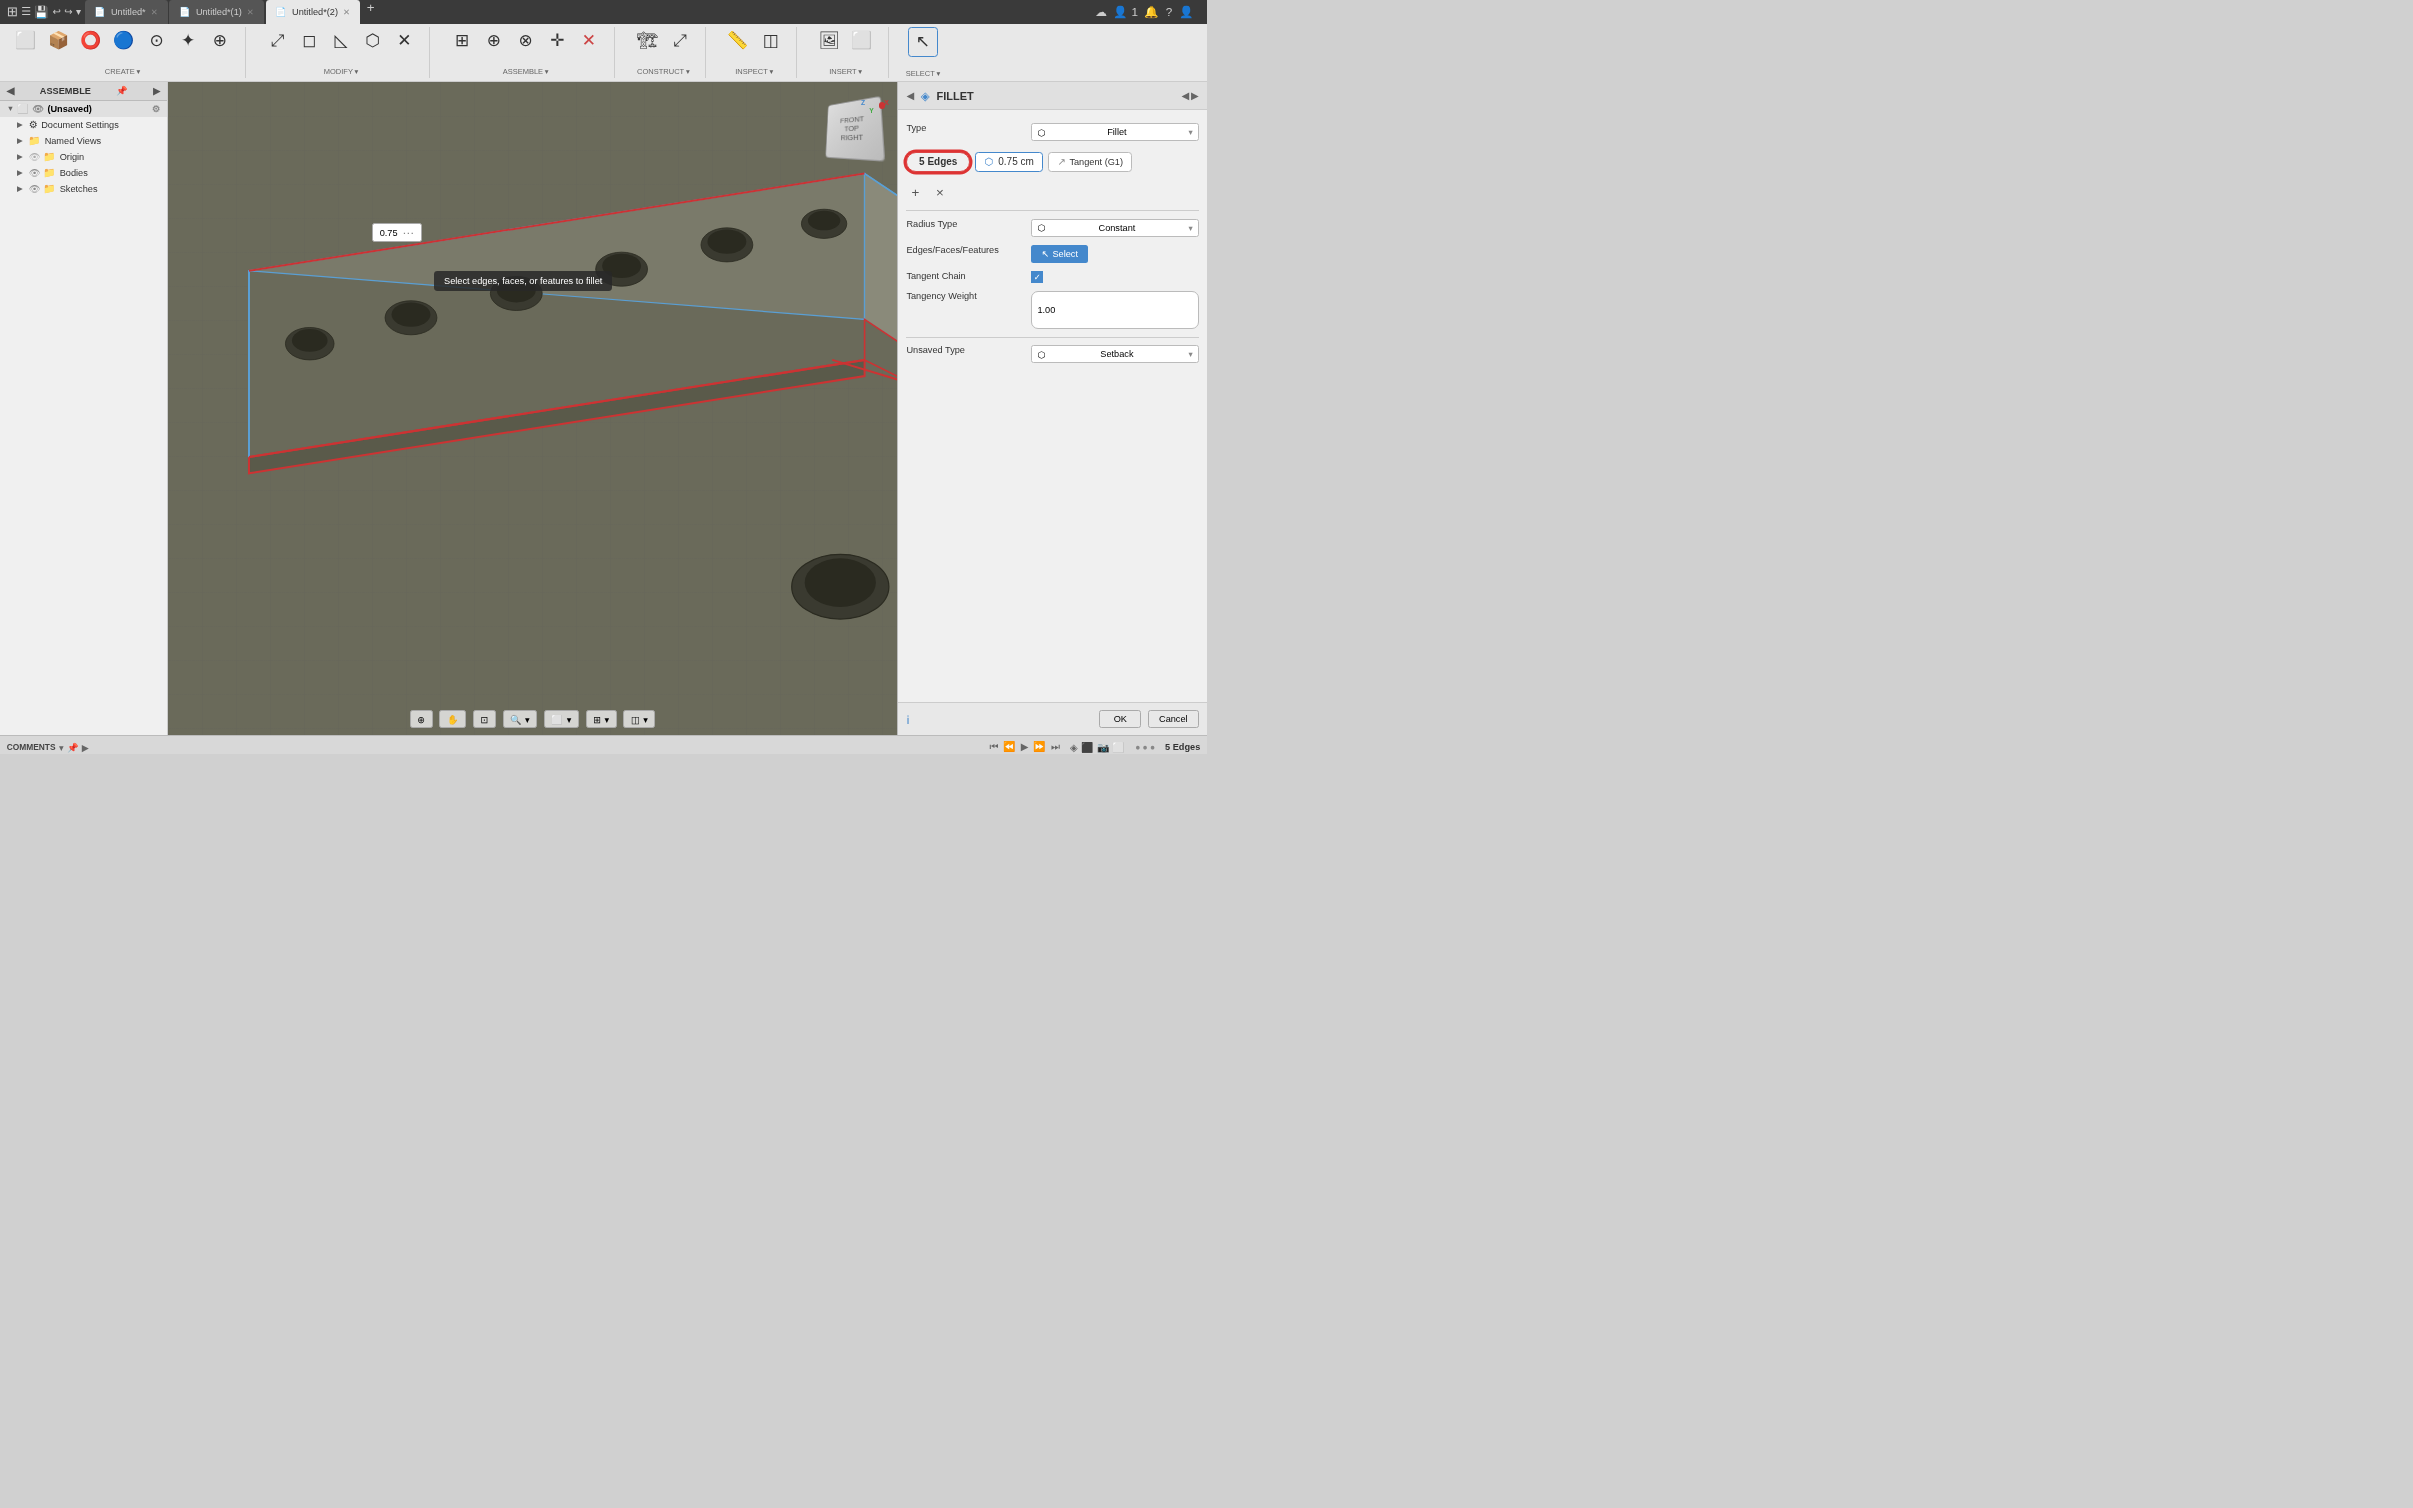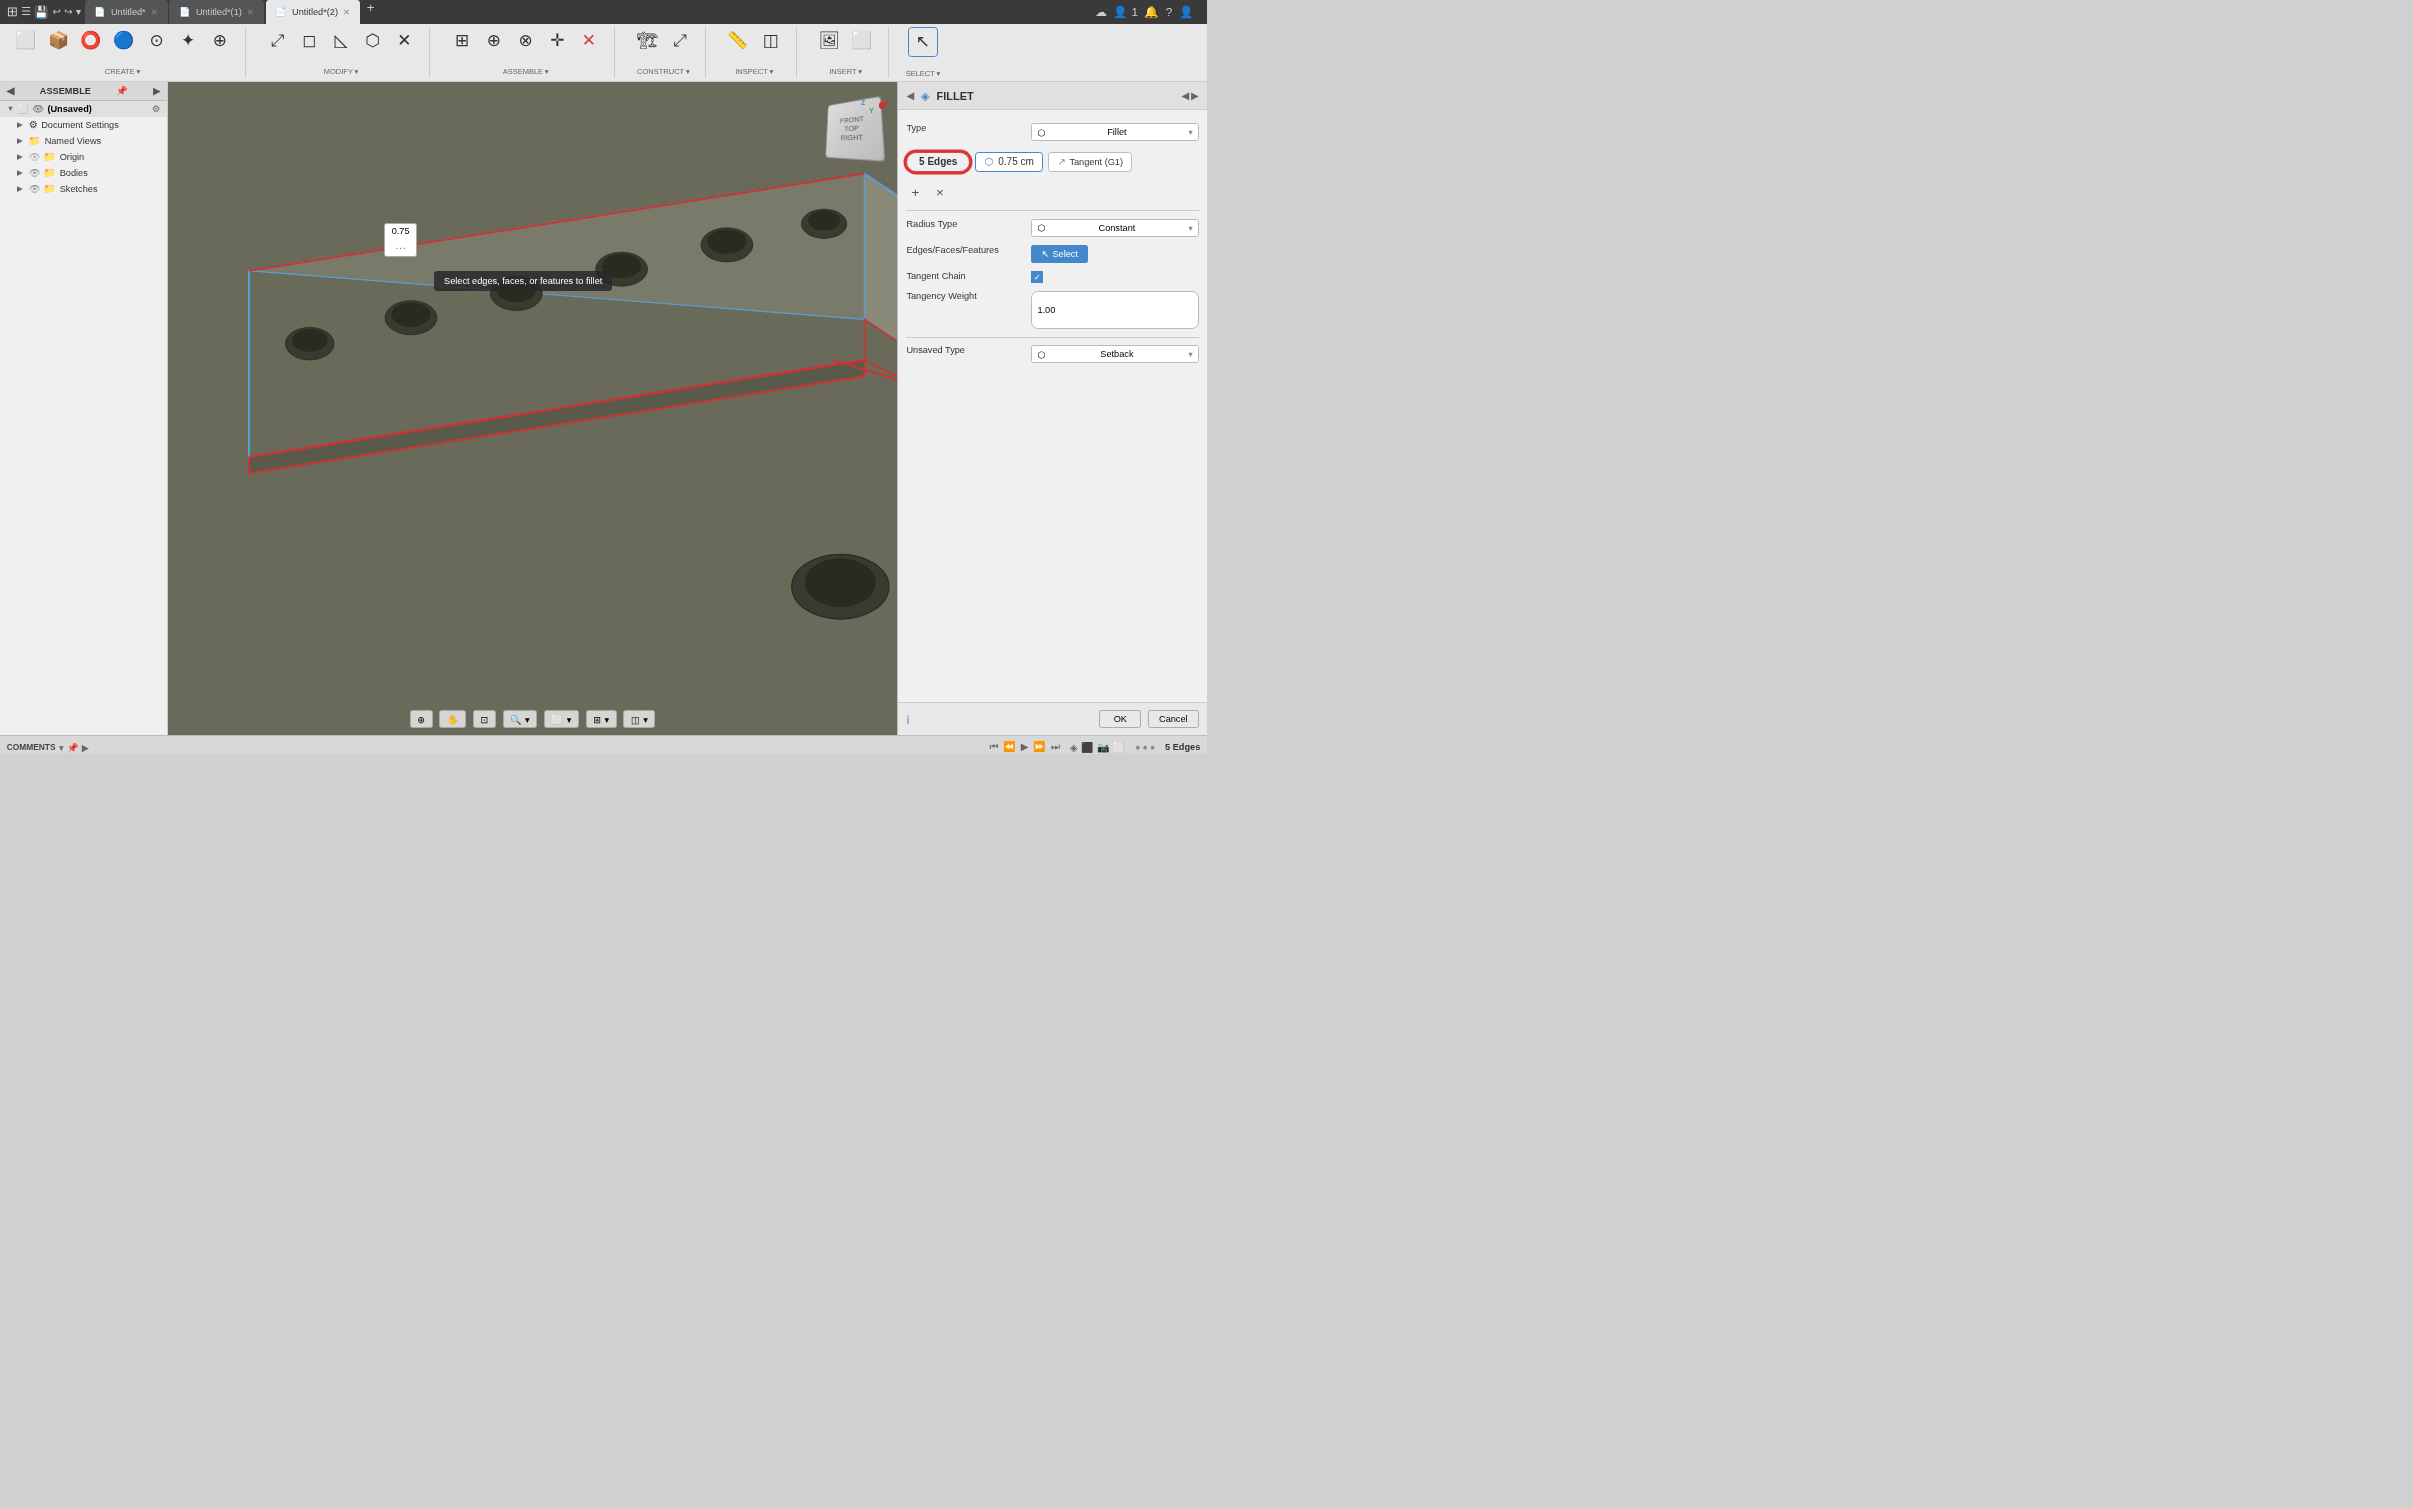--- a/index.html
+++ b/index.html
@@ -360,21 +360,21 @@
     <div class="nav-cube">
       <div class="cube-box">
         <span style="font-size:7.5px;color:#555;text-align:center;line-height:1.2;">FRONT<br>TOP<br>RIGHT</span>
       </div>
       <div style="position:absolute;top:3.4px;right:3.4px;width:6.7px;height:6.7px;background:#cc3333;border-radius:50%;"></div>
       <div style="position:absolute;top:0;right:0;font-size:6.7px;color:#cc3333;font-weight:bold;">X</div>
       <div style="position:absolute;top:8.4px;right:15px;font-size:6.7px;color:#44aa44;font-weight:bold;">Y</div>
       <div style="position:absolute;top:0px;right:23.5px;font-size:6.7px;color:#4488cc;font-weight:bold;">Z</div>
     </div>
 
-    <div class="value-label" style="top:141px;left:216px;flex-direction:column;">
+    <div class="value-label" style="top:141px;left:204px;">
       <span>0.75</span>
       <span class="dots">⋯</span>
     </div>
 
     <div class="tooltip-box" style="top:189px;left:266px;">
       <span>Select edges, faces, or features to fillet</span>
     </div>
 
     <div class="bottom-controls">
       <div class="ctrl-btn">

